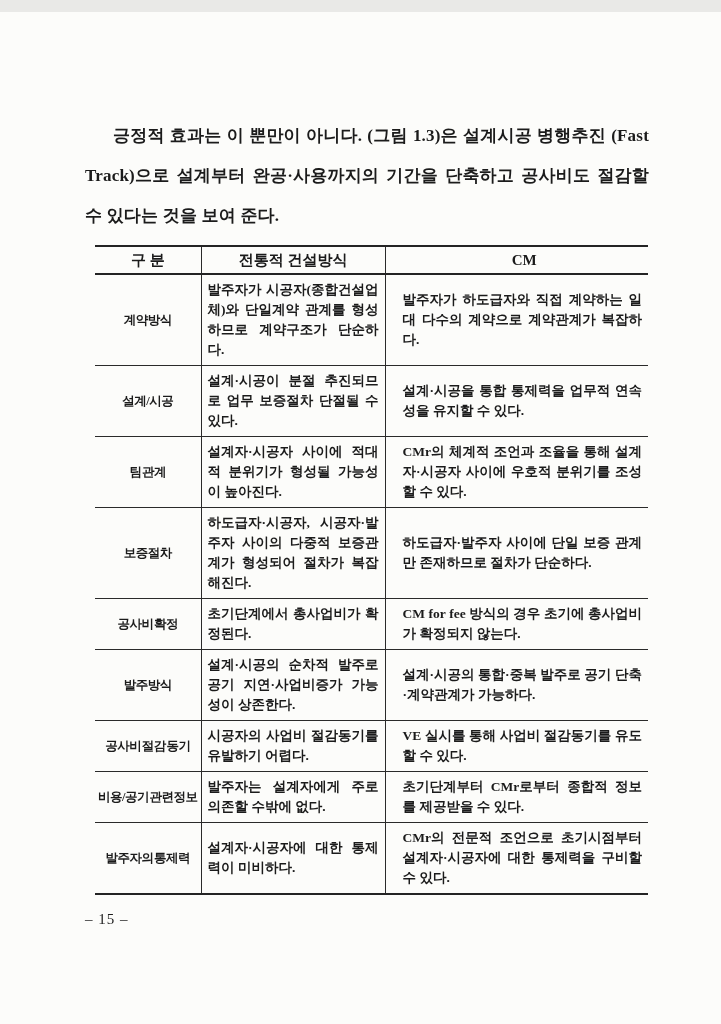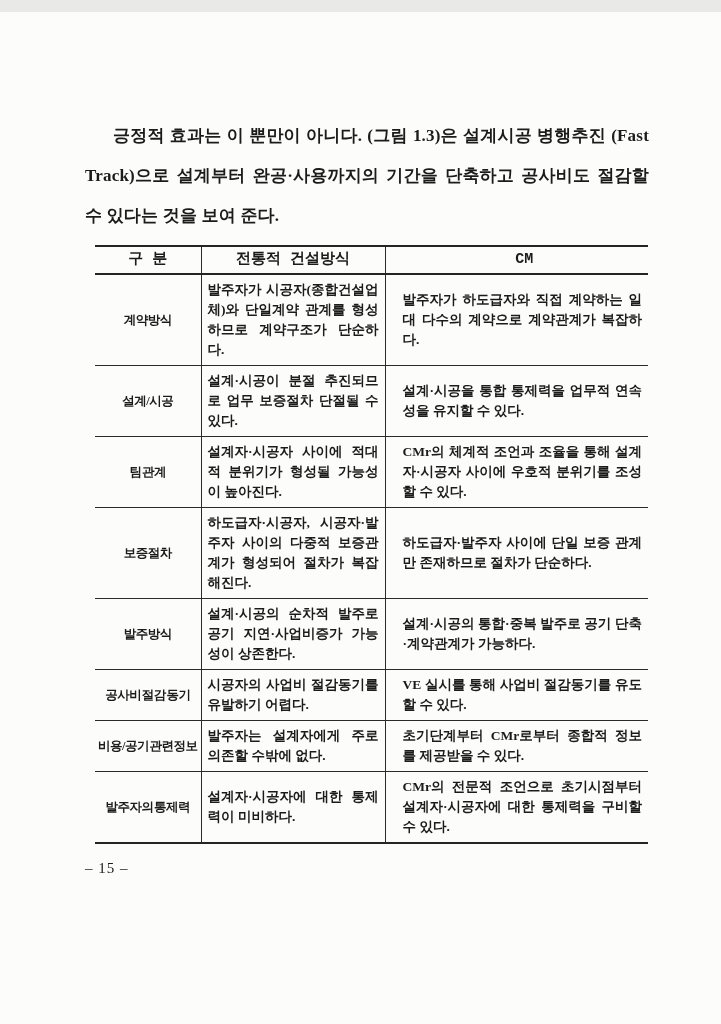--- a/index.html
+++ b/index.html
@@ -50,21 +50,20 @@
     vertical-align: middle;
     box-sizing: border-box;
   }
   table.cmp th { 
     font-size: 15px;
     font-weight: 700;
     padding: 3px 2px;
     line-height: 20px;
     border-bottom: 2px solid #242424;
     text-align: center;
-    font-family: Liberation Mono, monospace;
   }
   table.cmp .c1 { width: 106px; border-right: 1.2px solid #2a2a2a; }
   table.cmp .c2 { width: 184px; border-right: 1.2px solid #2a2a2a; }
   table.cmp .c3 { width: 263px; padding-left: 17px; }
   table.cmp td {
     font-size: 13.5px;
     line-height: 20px;
     padding: 5px 6px;
     font-weight: 600;
   }
@@ -118,20 +117,25 @@
         <td class="c1 cat">팀 관계</td>
         <td class="c2 body">설계자·시공자 사이에 적대적 분위기가 형성될 가능성이 높아진다.</td>
         <td class="c3 body">CMr의 체계적 조언과 조율을 통해 설계자·시공자 사이에 우호적 분위기를 조성할 수 있다.</td>
       </tr>
       <tr>
         <td class="c1 cat">보증절차</td>
         <td class="c2 body">하도급자·시공자, 시공자·발주자 사이의 다중적 보증관계가 형성되어 절차가 복잡해진다.</td>
         <td class="c3 body">하도급자·발주자 사이에 단일 보증 관계만 존재하므로 절차가 단순하다.</td>
       </tr>
       <tr>
+        <td class="c1 cat">공사비 확정</td>
+        <td class="c2 body">초기단계에서 총사업비가 확정된다.</td>
+        <td class="c3 body">CM for fee 방식의 경우 초기에 총사업비가 확정되지 않는다.</td>
+      </tr>
+      <tr>
         <td class="c1 cat">발주방식</td>
         <td class="c2 body">설계·시공의 순차적 발주로 공기 지연·사업비증가 가능성이 상존한다.</td>
         <td class="c3 body">설계·시공의 통합·중복 발주로 공기 단축·계약관계가 가능하다.</td>
       </tr>
       <tr>
         <td class="c1 cat">공사비 절감 동기</td>
         <td class="c2 body">시공자의 사업비 절감동기를 유발하기 어렵다.</td>
         <td class="c3 body">VE 실시를 통해 사업비 절감동기를 유도할 수 있다.</td>
       </tr>
       <tr>

